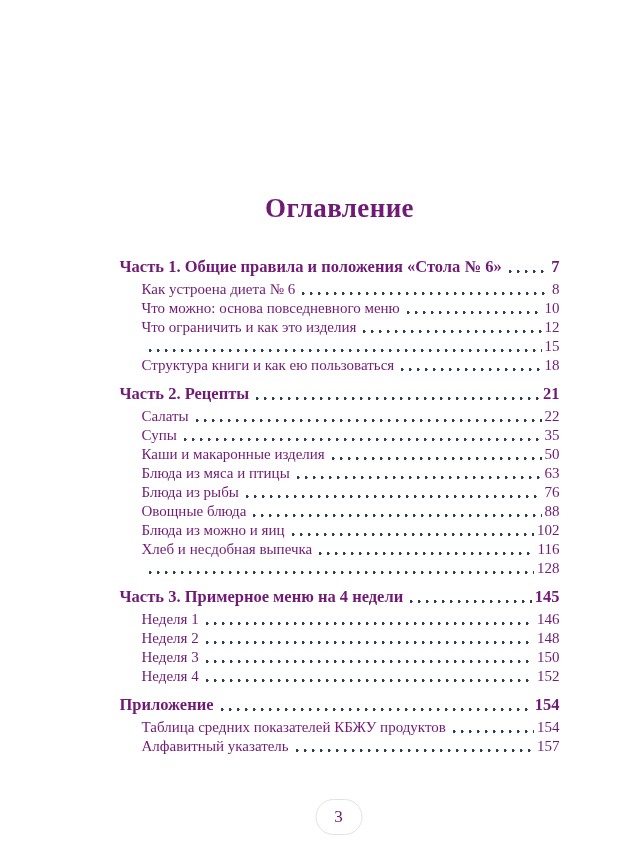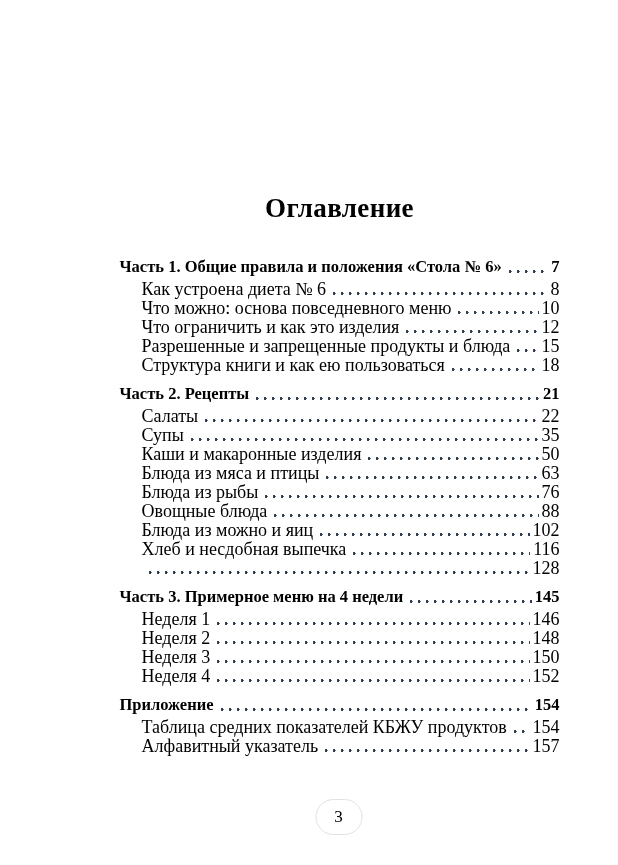--- a/index.html
+++ b/index.html
@@ -4,21 +4,21 @@
 <style>
   * { margin:0; padding:0; box-sizing:border-box; }
   html, body { background:#ffffff; }
   .page {
     position:relative;
     width:535px;
     height:865px;
     margin:0 auto;
     background:#ffffff;
     font-family:"Liberation Serif","DejaVu Serif",serif;
-    color:#000000;
+    color:#701a75;
     overflow:hidden;
   }
   .title {
     position:absolute;
     top:193px;
     left:78px;
     width:440px;
     text-align:center;
     font-size:27px;
     font-weight:bold;
@@ -26,21 +26,21 @@
   }
   .toc {
     position:absolute;
     top:257px;
     left:78px;
     width:440px;
   }
   .row {
     display:flex;
     align-items:baseline;
-    font-size:18px;
+    font-size:15px;
     line-height:19px;
   }
   .row.h {
     font-weight:bold;
     font-size:16.5px;
     line-height:20px;
     margin-top:9px;
     margin-bottom:3px;
     align-items:flex-end;
   }
@@ -97,21 +97,20 @@
       <span class="label">Что можно: основа повседневного меню</span>
       <span class="leader"></span>
       <span class="num">10</span>
     </div>
     <div class="row i">
       <span class="label">Что ограничить и как это изделия</span>
       <span class="leader"></span>
       <span class="num">12</span>
     </div>
     <div class="row i">
-      <span class="label">Разрешенные и запрещенные продукты и блюда</span>
       <span class="leader"></span>
       <span class="num">15</span>
     </div>
     <div class="row i">
       <span class="label">Структура книги и как ею пользоваться</span>
       <span class="leader"></span>
       <span class="num">18</span>
     </div>
 
     <div class="row h">

